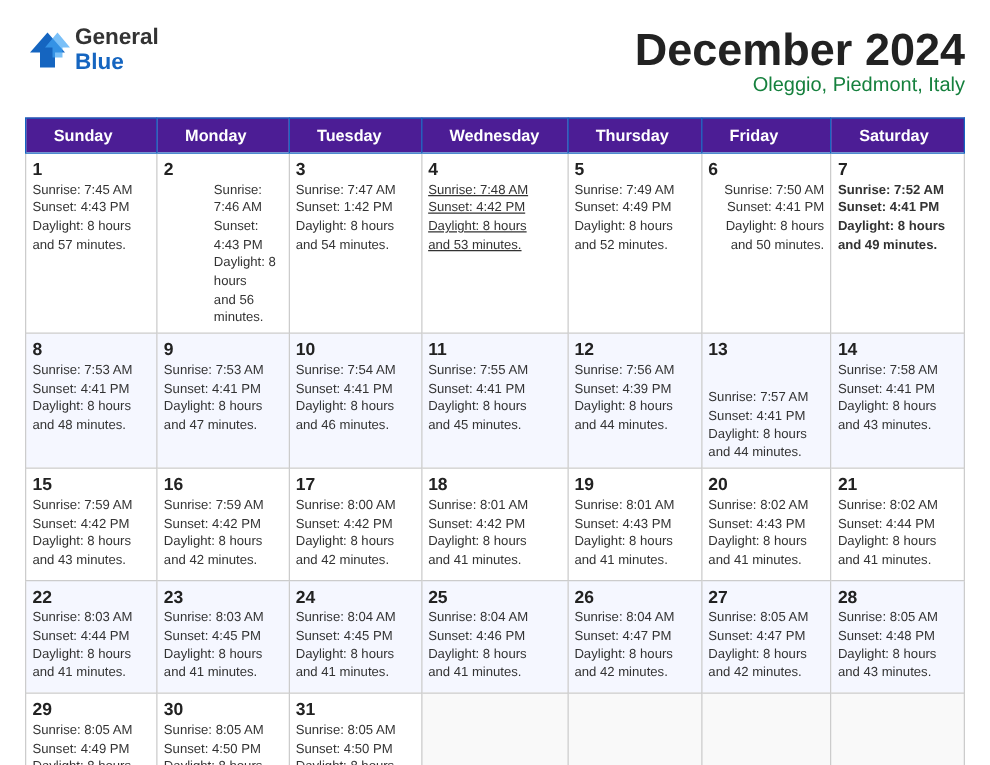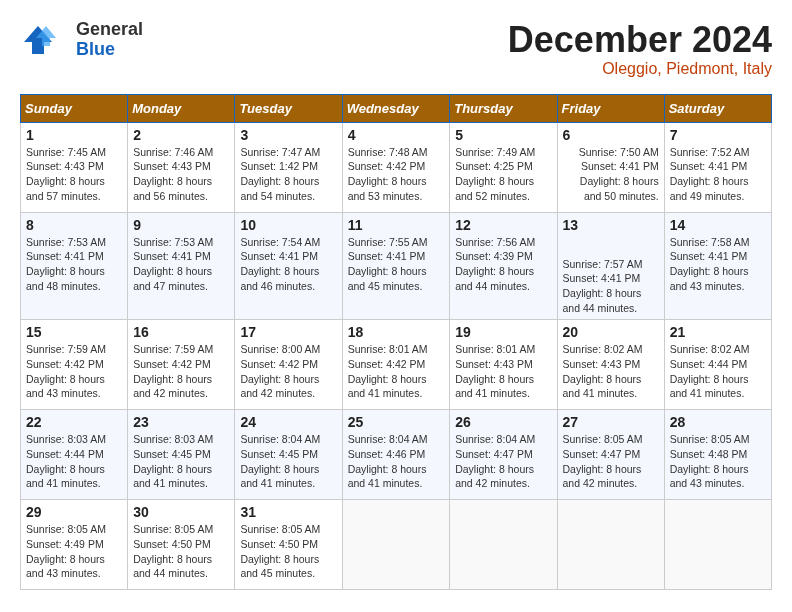--- a/index.html
+++ b/index.html
@@ -12,21 +12,21 @@
     }
     .header {
       display: flex;
       justify-content: space-between;
       align-items: flex-start;
       margin-bottom: 16px;
     }
     .logo {
       display: flex;
       align-items: center;
-      gap: 20px;
+      gap: 4px;
     }
     .logo-text {
       font-size: 18px;
       font-weight: bold;
       line-height: 1.1;
     }
     .logo-text .general { color: #333; }
     .logo-text .blue { color: #1565c0; }
     .logo-icon {
       width: 36px;
@@ -36,36 +36,35 @@
       text-align: right;
     }
     .month-title {
       font-size: 36px;
       font-weight: bold;
       color: #222;
       line-height: 1.1;
     }
     .location {
       font-size: 16px;
-      color: #c2410c;
+      color: #15803d;
     }
     .calendar {
       width: 100%;
       border-collapse: collapse;
       font-size: 11px;
     }
     .calendar th {
-      background: #a16207;
+      background: #4c1d95;
       color: #fff;
-      padding: 6px 4px;
+      padding: 6px 22px;
       text-align: left;
       font-size: 13px;
       font-weight: bold;
       border: 1px solid #1565c0;
-      font-style: italic;
     }
     .calendar td {
       border: 1px solid #ccc;
       vertical-align: top;
       padding: 4px 5px;
       height: 90px;
       width: 108px;
       background: #fff;
     }
     .calendar tr:nth-child(even) td {
@@ -123,56 +122,56 @@
   <tr>
         <td>
           <span class="day-num">1</span>
           <div class="day-info" style="white-space: pre-line;">Sunrise: 7:45 AM
 Sunset: 4:43 PM
 Daylight: 8 hours
 and 57 minutes.</div>
         </td>
         <td>
           <span class="day-num">2</span>
-          <div class="day-info" style="white-space: pre-line;">Sunrise: 7:46 AM
+          <div class="day-info" style="white-space: pre-line; margin-left: 40px;">Sunrise: 7:46 AM
 Sunset: 4:43 PM
 Daylight: 8 hours
 and 56 minutes.</div>
         </td>
         <td>
           <span class="day-num">3</span>
           <div class="day-info" style="white-space: pre-line;">Sunrise: 7:47 AM
 Sunset: 1:42 PM
 Daylight: 8 hours
 and 54 minutes.</div>
         </td>
         <td>
           <span class="day-num">4</span>
-          <div class="day-info" style="white-space: pre-line;">Sunrise: 7:48 AM
+          <div class="day-info" style="white-space: pre-line; text-decoration: underline;">Sunrise: 7:48 AM
 Sunset: 4:42 PM
 Daylight: 8 hours
 and 53 minutes.</div>
         </td>
         <td>
           <span class="day-num">5</span>
           <div class="day-info" style="white-space: pre-line;">Sunrise: 7:49 AM
-Sunset: 4:25 PM
+Sunset: 4:49 PM
 Daylight: 8 hours
 and 52 minutes.</div>
         </td>
         <td>
           <span class="day-num">6</span>
           <div class="day-info" style="white-space: pre-line; text-align: right;">Sunrise: 7:50 AM
 Sunset: 4:41 PM
 Daylight: 8 hours
 and 50 minutes.</div>
         </td>
         <td>
           <span class="day-num">7</span>
-          <div class="day-info" style="white-space: pre-line;">Sunrise: 7:52 AM
+          <div class="day-info" style="white-space: pre-line; font-weight: bold;">Sunrise: 7:52 AM
 Sunset: 4:41 PM
 Daylight: 8 hours
 and 49 minutes.</div>
         </td>
       </tr>
       <tr>
         <td>
           <span class="day-num">8</span>
           <div class="day-info" style="white-space: pre-line;">Sunrise: 7:53 AM
 Sunset: 4:41 PM

